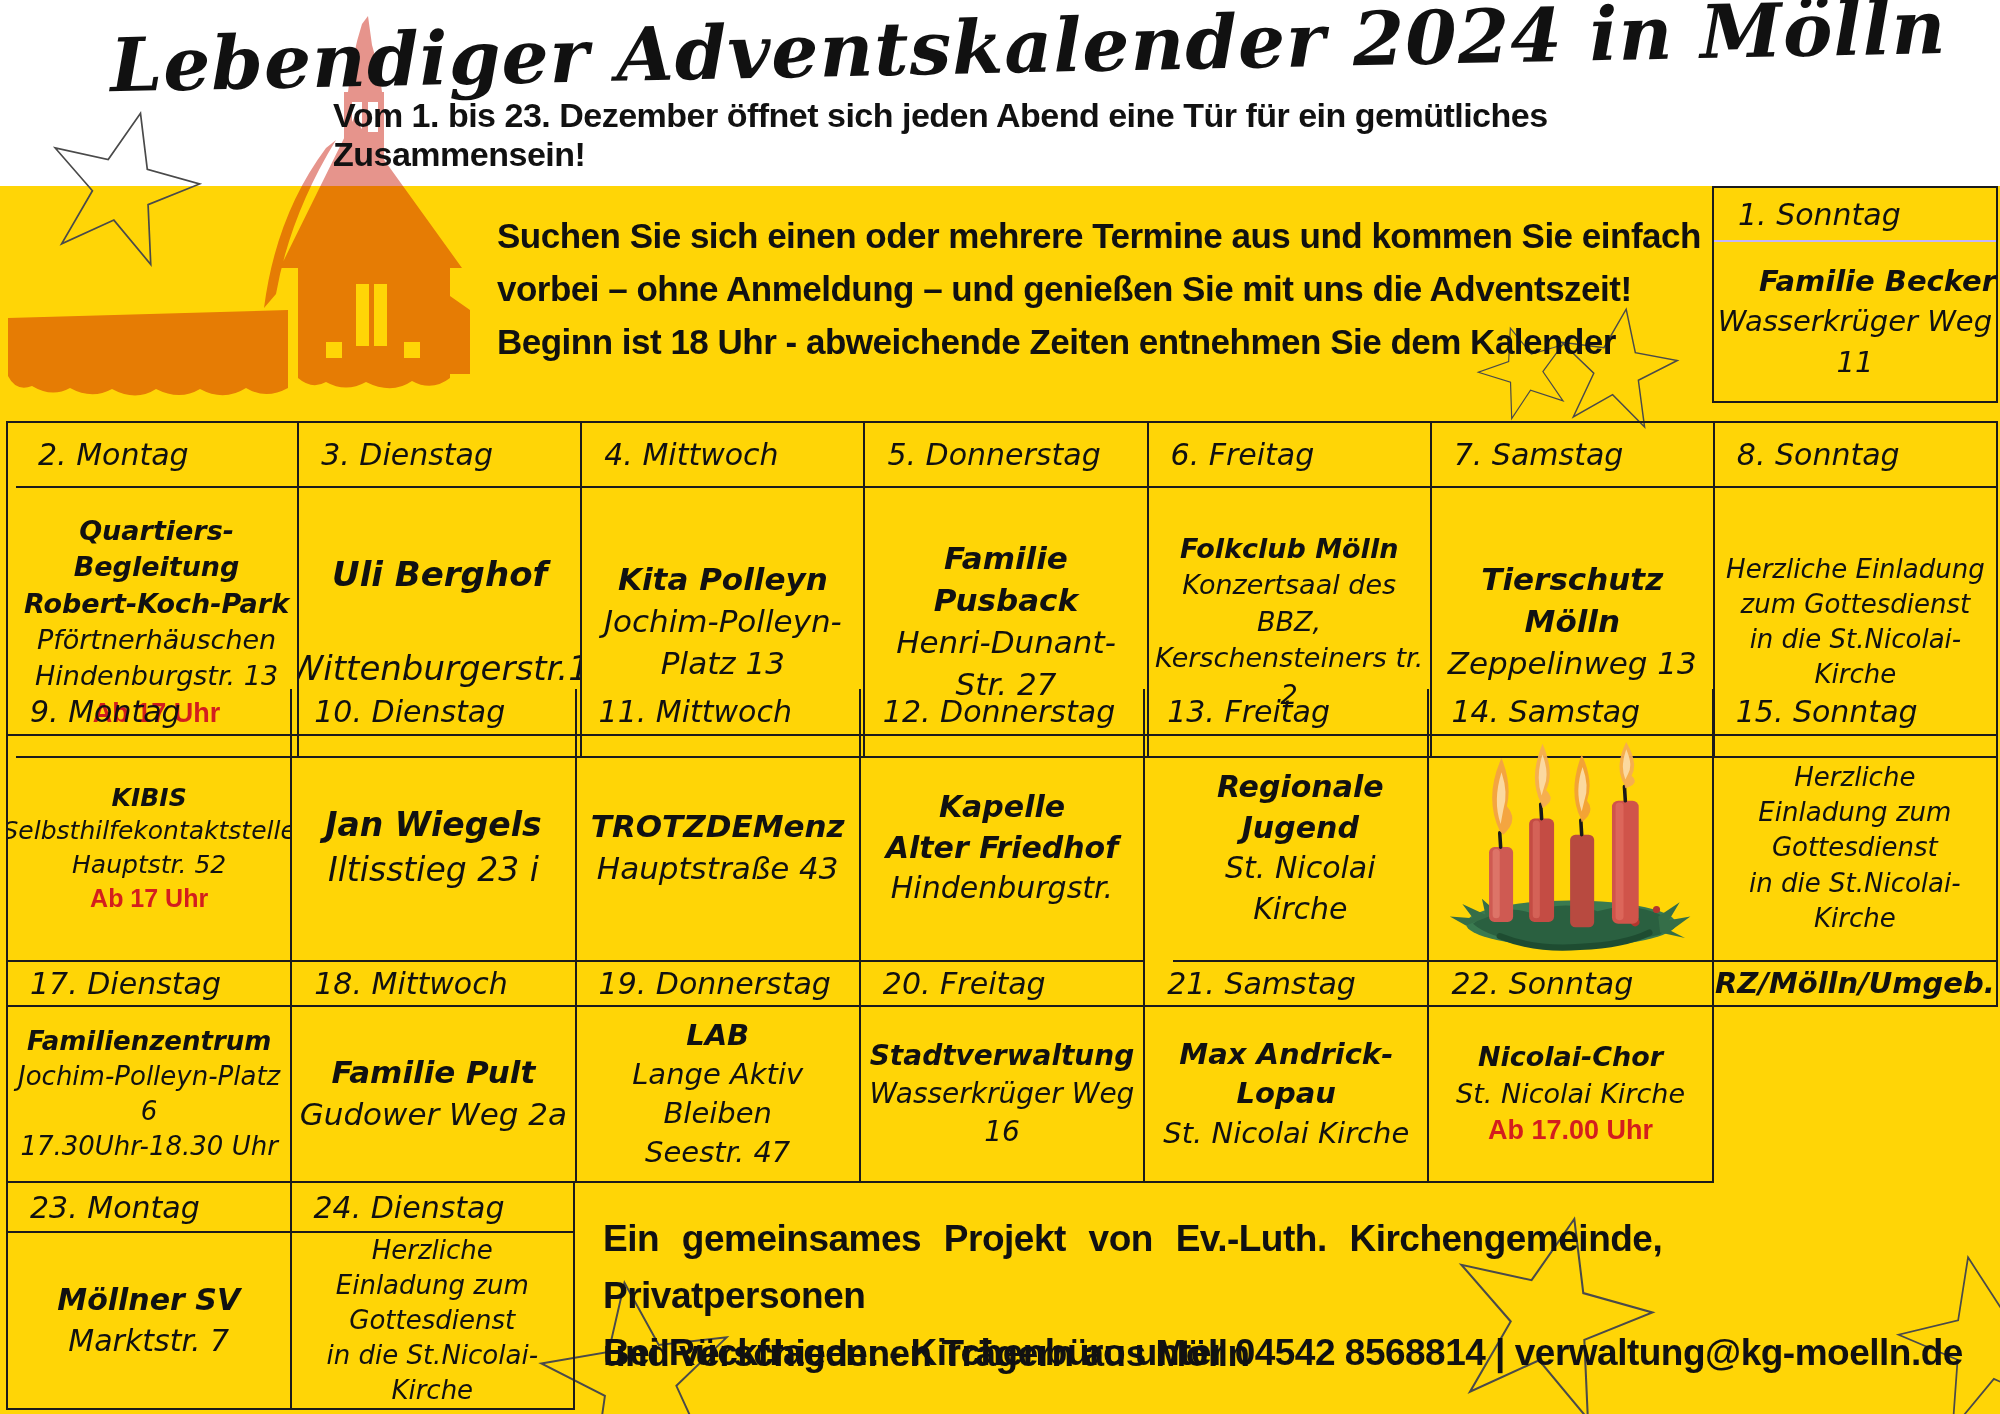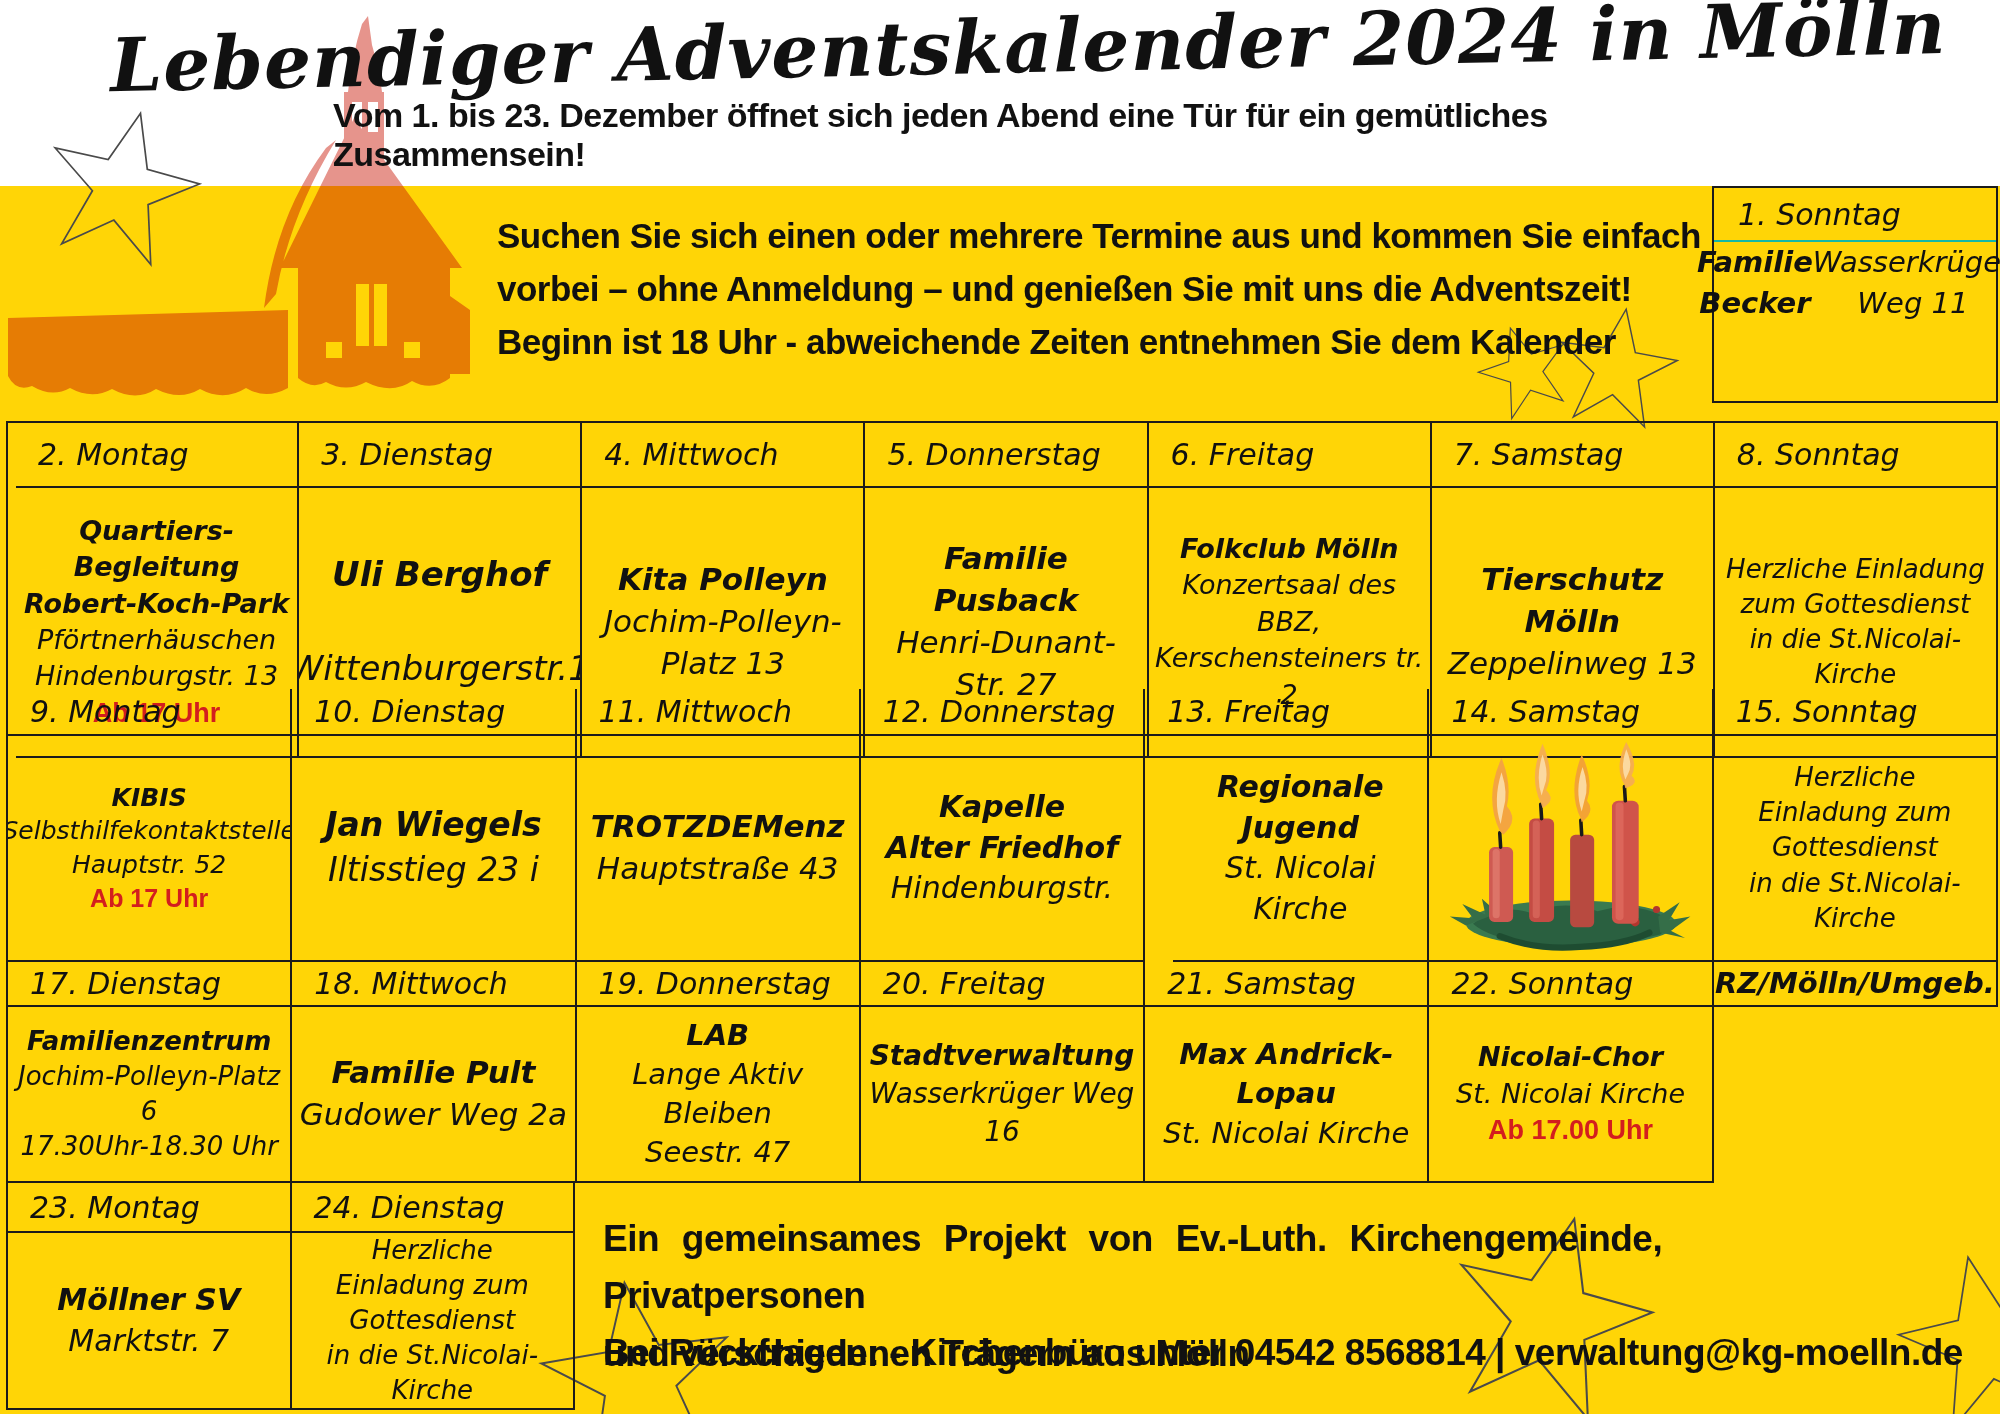--- a/index.html
+++ b/index.html
@@ -27,24 +27,24 @@
   .beginn{
     position:absolute;left:497px;top:322px;width:1240px;
     font-weight:700;font-size:35px;letter-spacing:-0.5px;
   }
   .hand{font-family:"DejaVu Sans",sans-serif;font-style:italic;}
   
   .day1-box{
     position:absolute;left:1712px;top:186px;width:286px;height:217px;
     border:2px solid #1b1b1b;box-sizing:border-box;background:transparent;
   }
-  .day1-hdr{height:54px;border-bottom:2px solid #14b8a6;box-sizing:border-box;
+  .day1-hdr{height:54px;border-bottom:2px solid #c4b5fd;box-sizing:border-box;
     display:flex;align-items:center;padding-left:24px;font-size:30px;}
-  .day1-body{height:159px;display:flex;flex-direction:row;justify-content:center;
-    align-items:flex-start;text-align:center;font-size:29px;line-height:1.4;}
+  .day1-body{height:159px;display:flex;flex-direction:column;justify-content:center;
+    align-items:flex-end;text-align:center;font-size:29px;line-height:1.4;}
   
   .cal-row{
     position:absolute;left:6px;display:grid;box-sizing:border-box;
     border-left:2px solid #1b1b1b;background:transparent;
   }
   .cal-hdr{
     border-right:2px solid #1b1b1b;border-bottom:2px solid #1b1b1b;box-sizing:border-box;
     display:flex;align-items:center;padding-left:22px;font-size:30px;
   }
   .cal-cell{

